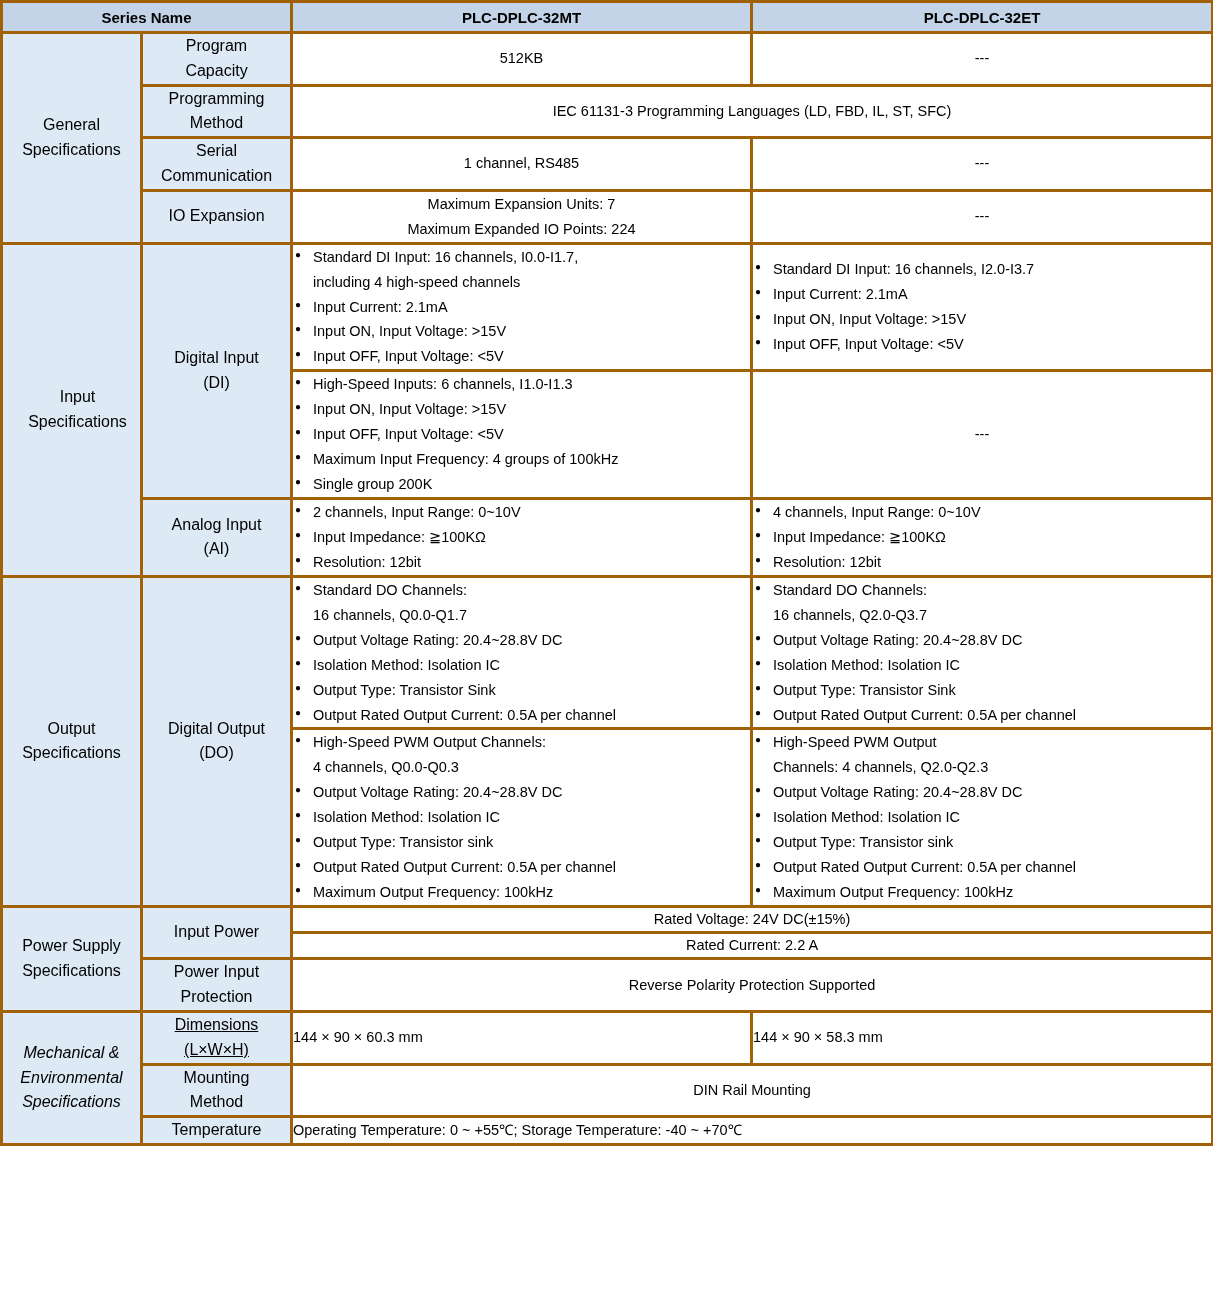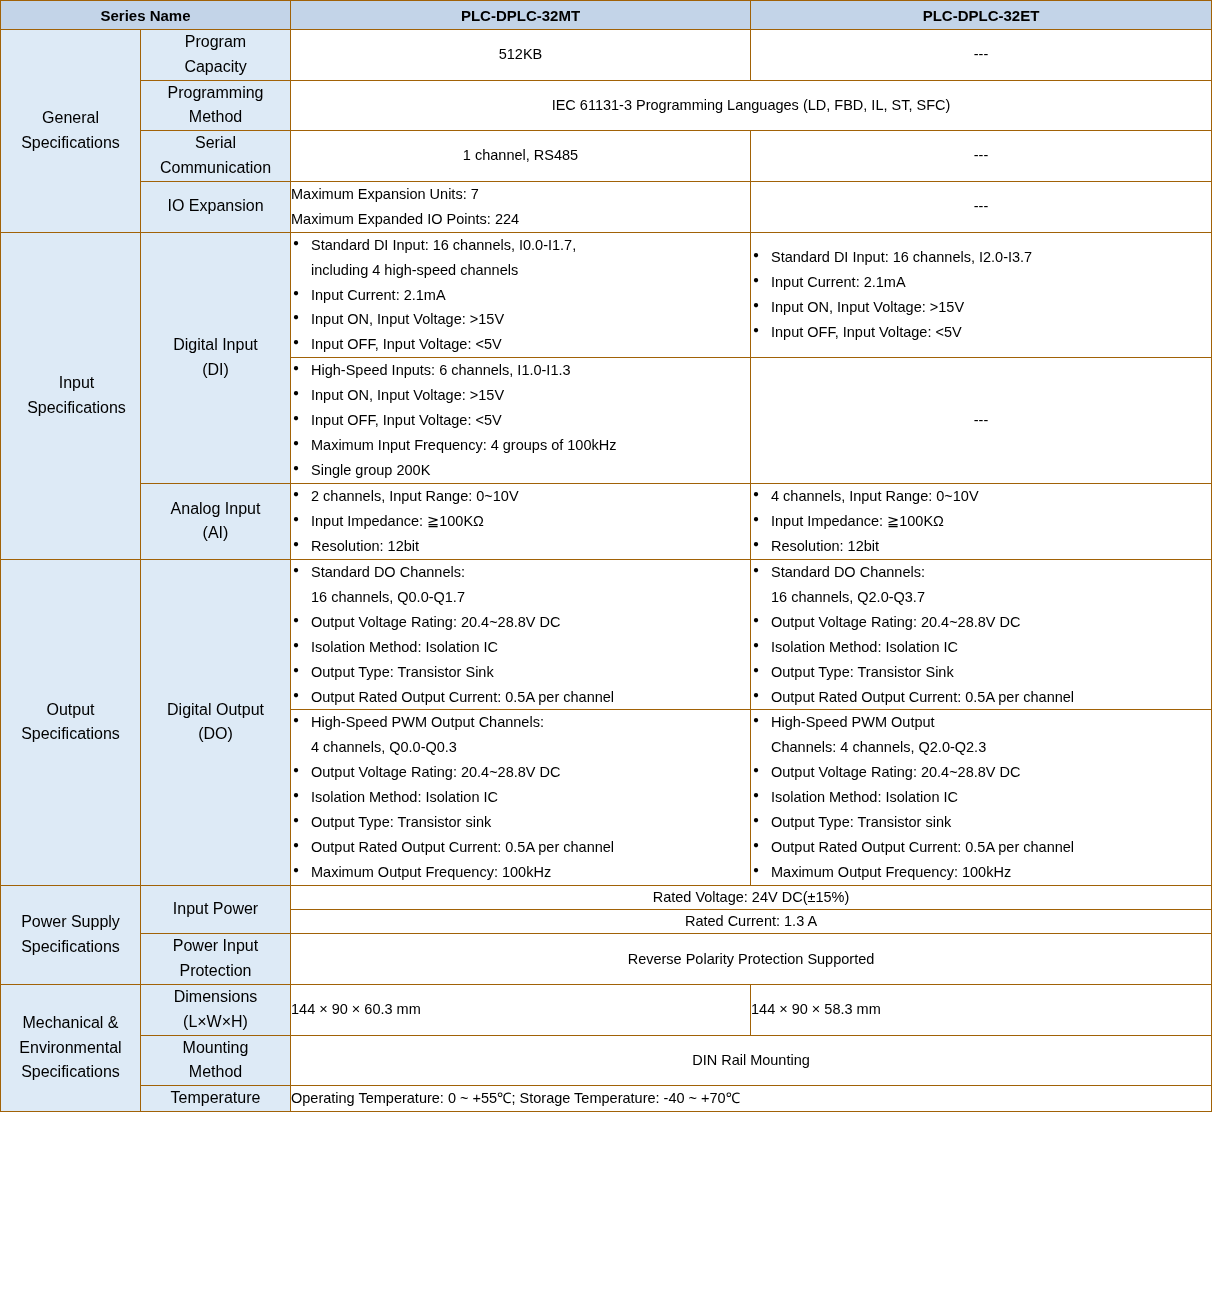--- a/index.html
+++ b/index.html
@@ -13,21 +13,21 @@
     color: #000000;
     width: 1213px;
   }
   table.spec {
     border-collapse: collapse;
     width: 1211px;
     margin: 0;
     table-layout: fixed;
   }
   table.spec td, table.spec th {
-    border: 1px solid #a16207;
+    border: 3px solid #a16207;
     vertical-align: middle;
     padding: 0;
   }
   .hdr {
     background: #c3d4e8;
     text-align: center;
     font-weight: bold;
     font-size: 15px;
     height: 28px;
   }
@@ -73,20 +73,21 @@
     left: 2px;
     top: 0;
     font-size: 10px;
     line-height: 1.95;
   }
   .bullets li.cont::before {
     content: "";
   }
   .plain-lines div {
     line-height: 1.72;
+    text-align: center;
   }
   col.c1 { width: 140px; }
   col.c2 { width: 150px; }
   col.c3 { width: 460px; }
   col.c4 { width: 461px; }
 </style>
 </head>
 <body>
 
 <table class="spec">
@@ -245,34 +246,34 @@
     </tr>
 
     <tr>
       <td class="cat" rowspan="3" style="white-space: pre-line; margin-left: 9px;">Power Supply
 Specifications</td>
       <td class="sub" rowspan="2">Input Power</td>
       <td class="val center" colspan="2">Rated Voltage: 24V DC(±15%)</td>
     </tr>
 
     <tr>
-      <td class="val center" colspan="2">Rated Current: 1.3 A</td>
+      <td class="val center" colspan="2">Rated Current: 2.2 A</td>
     </tr>
 
     <tr>
       <td class="sub" style="white-space: pre-line;">Power Input
 Protection</td>
       <td class="val center" colspan="2">Reverse Polarity Protection Supported</td>
     </tr>
 
     <tr>
-      <td class="cat" rowspan="3" style="white-space: pre-line;">Mechanical &amp;
+      <td class="cat" rowspan="3" style="white-space: pre-line; font-style: italic;">Mechanical &amp;
 Environmental
 Specifications</td>
-      <td class="sub" style="white-space: pre-line;">Dimensions
+      <td class="sub" style="white-space: pre-line; text-decoration: underline;">Dimensions
 (L×W×H)</td>
       <td class="val">144 × 90 × 60.3 mm</td>
       <td class="val">144 × 90 × 58.3 mm</td>
     </tr>
 
     <tr>
       <td class="sub" style="white-space: pre-line;">Mounting
 Method</td>
       <td class="val center" colspan="2">DIN Rail Mounting</td>
     </tr>

